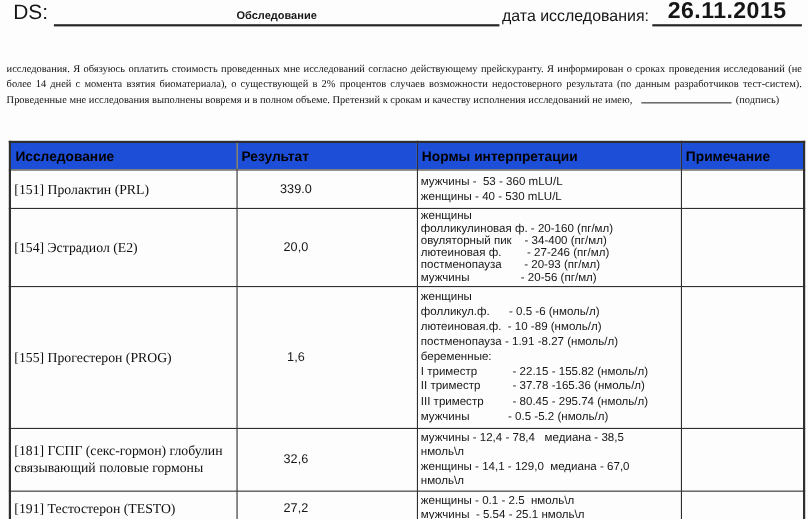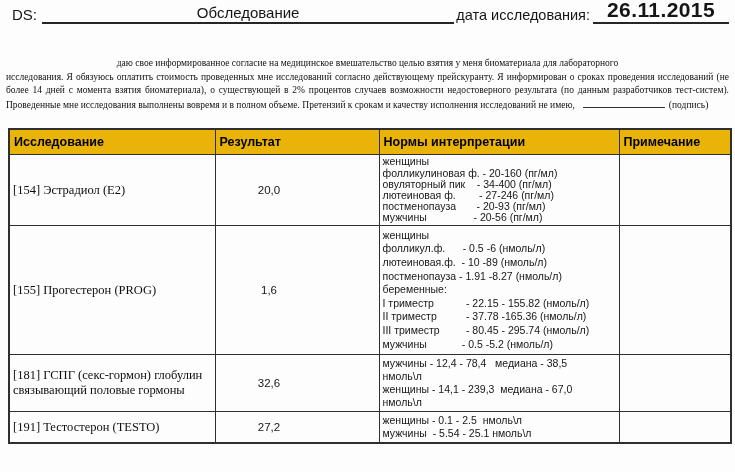--- a/index.html
+++ b/index.html
@@ -10,24 +10,24 @@
     font-family:"Liberation Sans",sans-serif;
     color:#161616;
     overflow:hidden;
   }
 
   
   .topline{
     position:absolute;left:12px;right:6px;top:5px;
     display:flex;align-items:flex-end;height:19px;
   }
-  .ds{font-size:15px;font-weight:500;padding-bottom:1px;}
+  .ds{font-size:19px;font-weight:500;padding-bottom:1px;}
   .blank{border-bottom:2px solid #262626;text-align:center;}
   .blank1{flex:1;margin-left:5px;}
-  .examtitle{font-size:15px;font-weight:400;}
+  .examtitle{font-size:10px;font-weight:700;}
   .datelabel{font-size:14.5px;padding:0 3px 1px 2px;white-space:nowrap;}
   .blank2{width:136px;}
   .dateval{font-size:21px;font-weight:700;letter-spacing:.4px;}
 
   
   .contract-title{
     position:absolute;top:34px;left:0;width:100%;
     text-align:center;font-size:8.5px;font-weight:600;letter-spacing:.2px;
   }
 
@@ -50,21 +50,21 @@
     position:absolute;left:8px;top:128px;
     width:722px;border-collapse:collapse;table-layout:fixed;
     border:2px solid #2f2f2f;
   }
   .c-name{width:206px;}
   .c-res{width:164px;}
   .c-norm{width:240px;}
   .c-note{width:112px;}
   .results th,.results td{border:1px solid #2f2f2f;overflow:hidden;}
   .results th{
-    height:24px;background:#eab308;
+    height:24px;background:#1d4ed8;
     font-size:12.5px;font-weight:700;text-align:left;
     padding:0 0 0 4px;color:#000;
   }
   .results td{vertical-align:middle;padding:0;}
   td.name{
     font-family:"Liberation Serif",serif;
     font-size:12.5px;line-height:15px;padding:0 4px 0 3px;color:#0e0e0e;
   }
   td.result{font-size:11.5px;text-align:center;padding-right:56px;}
   td.norms{padding:1px 0 1px 3px;font-size:10.5px;}
@@ -83,21 +83,20 @@
 
   <div class="topline">
     <span class="ds">DS:</span>
     <span class="blank blank1"><b class="examtitle">Обследование</b></span>
     <span class="datelabel">дата исследования:</span>
     <span class="blank blank2"><b class="dateval">26.11.2015</b></span>
   </div>
 
 
   <div class="consent">
-    <div class="c1">даю свое информированное согласие на медицинское вмешательство целью взятия у меня биоматериала для лабораторного</div>
     <div class="cj">исследования. Я обязуюсь оплатить стоимость проведенных мне исследований согласно действующему прейскуранту. Я информирован о сроках проведения исследований (не</div>
     <div class="cj">более 14 дней с момента взятия биоматериала), о существующей в 2% процентов случаев возможности недостоверного результата (по данным разработчиков тест-систем).</div>
     <div class="c4"><span>Проведенные мне исследования выполнены вовремя и в полном объеме. Претензий к срокам и качеству исполнения исследований не имею,</span><span class="sigline"></span><span>(подпись)</span></div>
   </div>
 
   <table class="results">
     <colgroup>
         <col class="c-name">
         <col class="c-res">
         <col class="c-norm">
@@ -105,20 +104,29 @@
       </colgroup>
     <thead>
       <tr>
         <th>Исследование</th>
         <th>Результат</th>
         <th>Нормы интерпретации</th>
         <th>Примечание</th>
       </tr>
     </thead>
     <tbody>
+      <tr class="r1">
+        <td class="name">[151] Пролактин (PRL)</td>
+        <td class="result">339.0</td>
+        <td class="norms">
+          <div class="nl">мужчины -  53 - 360 mLU/L</div>
+          <div class="nl">женщины - 40 - 530 mLU/L</div>
+        </td>
+        <td class="note"></td>
+      </tr>
       <tr class="r2">
         <td class="name">[154] Эстрадиол (E2)</td>
         <td class="result">20,0</td>
         <td class="norms">
           <div class="nl">женщины</div>
           <div class="nl">фолликулиновая ф. - 20-160 (пг/мл)</div>
           <div class="nl">овуляторный пик    - 34-400 (пг/мл)</div>
           <div class="nl">лютеиновая ф.        - 27-246 (пг/мл)</div>
           <div class="nl">постменопауза       - 20-93 (пг/мл)</div>
           <div class="nl">мужчины                - 20-56 (пг/мл)</div>
@@ -140,21 +148,21 @@
           <div class="nl">мужчины            - 0.5 -5.2 (нмоль/л)</div>
         </td>
         <td class="note"></td>
       </tr>
       <tr class="r4">
         <td class="name">[181] ГСПГ (секс-гормон) глобулин связывающий половые гормоны</td>
         <td class="result">32,6</td>
         <td class="norms">
           <div class="nl">мужчины - 12,4 - 78,4   медиана - 38,5</div>
           <div class="nl">нмоль\л</div>
-          <div class="nl">женщины - 14,1 - 239,3  медиана - 67,0</div>
+          <div class="nl">женщины - 14,1 - 129,0  медиана - 67,0</div>
           <div class="nl">нмоль\л</div>
         </td>
         <td class="note"></td>
       </tr>
       <tr class="r5">
         <td class="name">[191] Тестостерон (TESTO)</td>
         <td class="result">27,2</td>
         <td class="norms">
           <div class="nl">женщины - 0.1 - 2.5  нмоль\л</div>
           <div class="nl">мужчины  - 5.54 - 25.1 нмоль\л</div>

